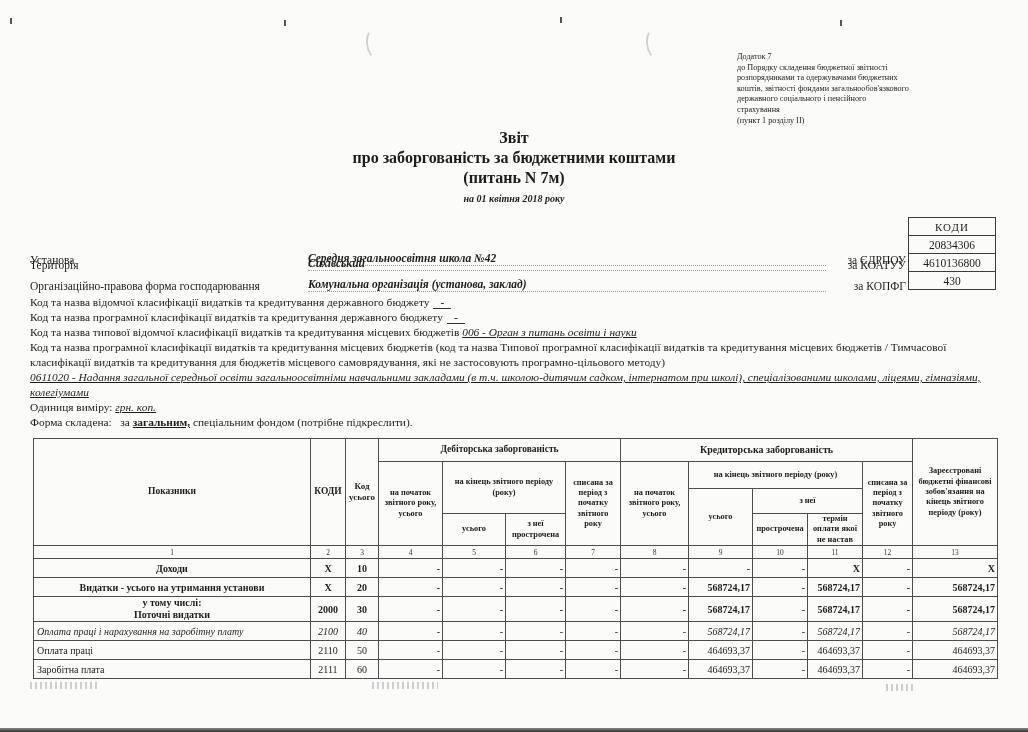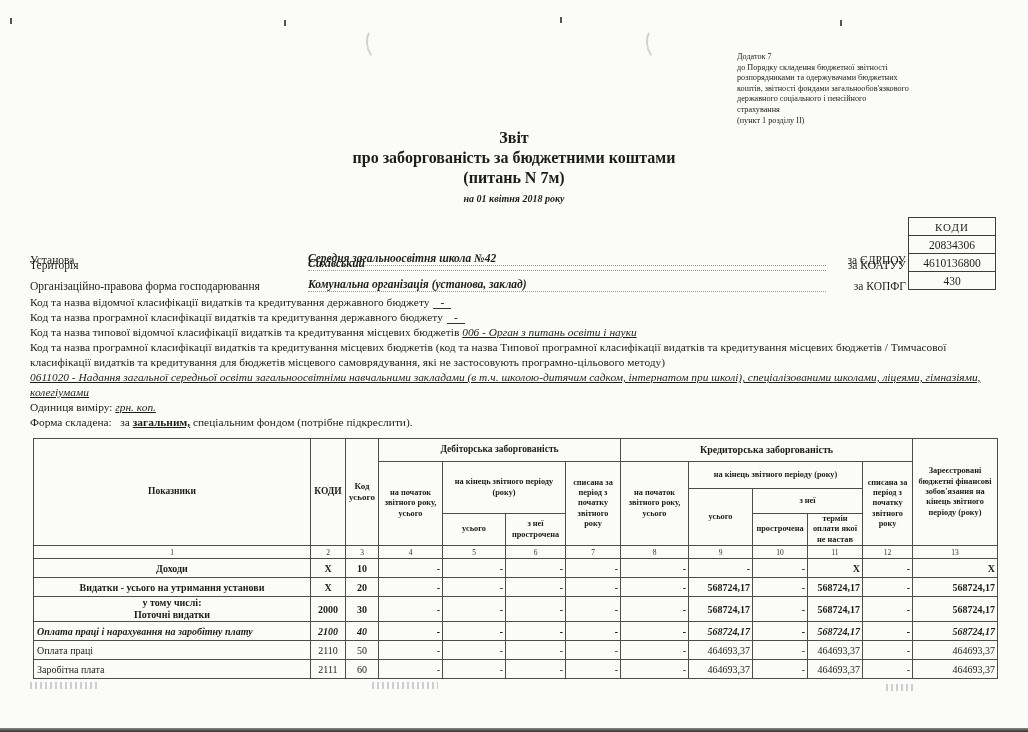--- a/index.html
+++ b/index.html
@@ -54,21 +54,21 @@
   tr.h3 th{height:24px;}
   tr.h4 th{height:30px;}
   tr.num-row td{height:12px;font-size:7.5px;text-align:center;color:#333;}
   tbody tr.data td{height:18px;font-size:10px;}
   td.name{font-size:10.3px;}
   td.name div{line-height:12px;}
   td.kekv,td.code{text-align:center;}
   td.val{text-align:right;padding-right:3px;font-size:9.5px;}
   tr.c-bold td.name{text-align:center;}
   tr.c-bold td{font-weight:bold;}
-  tr.l-bold-italic td{font-weight:bold;font-style:italic;}
+  tr.l-bold-italic td{font-weight:normal;font-style:italic;}
   tr.l-bold-italic td.name,tr.l-italic td.name,tr.l-plain td.name{text-align:left;padding-left:3px;}
   tr.l-italic td{}
 </style>
 </head>
 <body>
 
 <div class="page">
 
   <div class="tick" style="left:10px;top:18px;"></div>
   <div class="tick" style="left:284px;top:20px;"></div>

